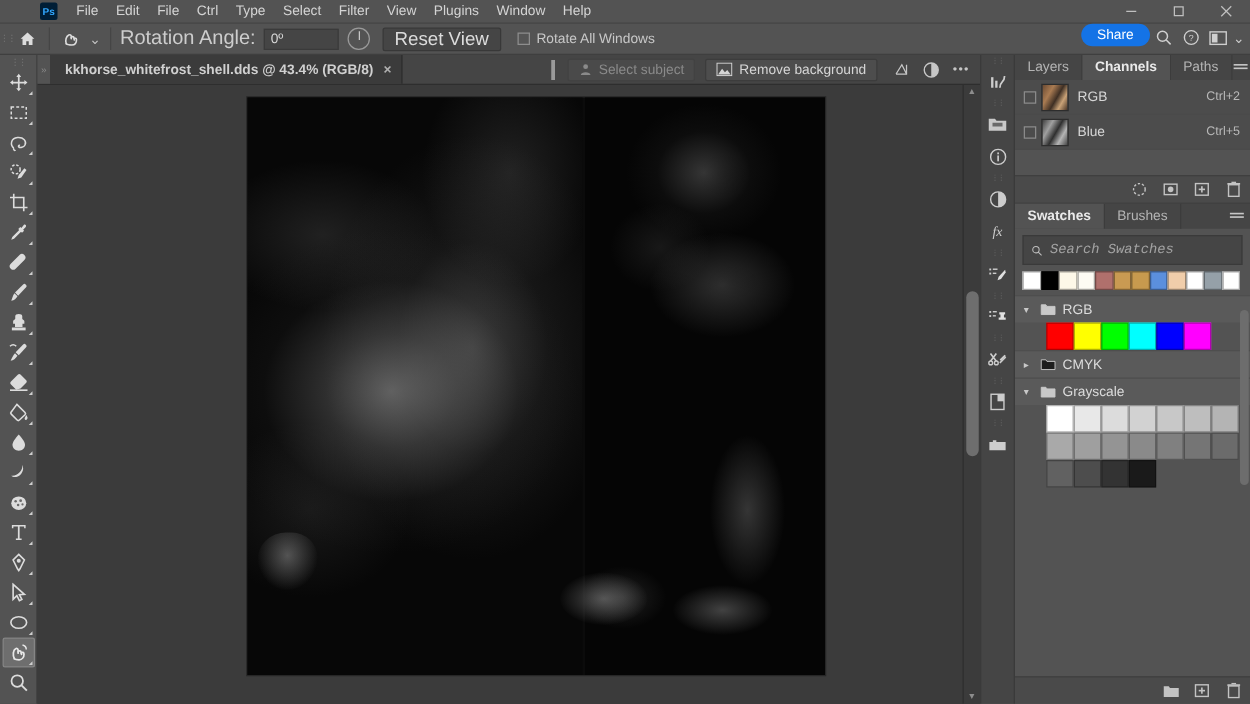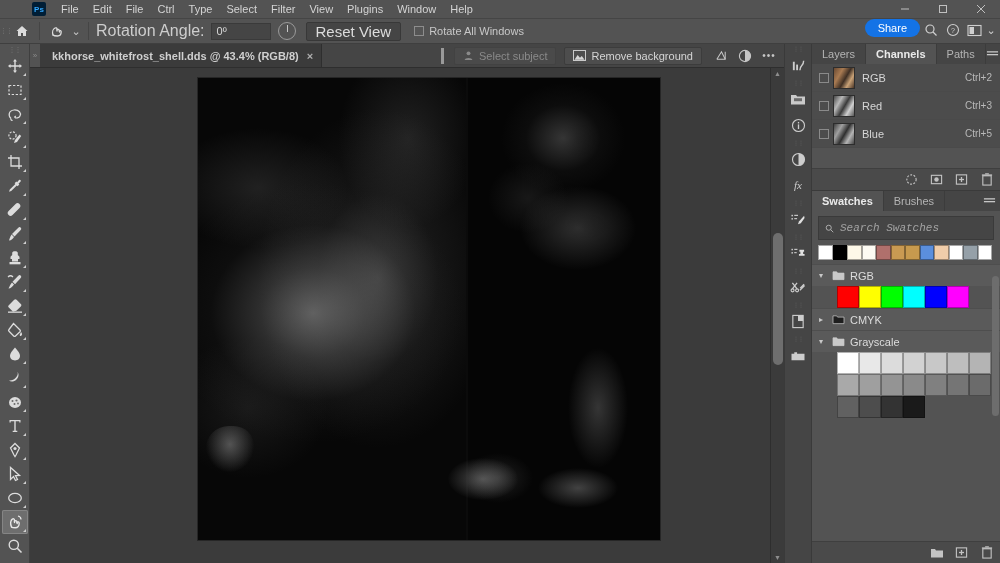--- a/index.html
+++ b/index.html
@@ -711,28 +711,20 @@
       </div>
     </div>
     <div id="channels-body">
         <div class="chan-row sel">
           <div class="eye-cell">
             <span class="eye-box"></span>
           </div>
           <div class="chan-thumb" style="background:linear-gradient(120deg,#6b4a32 0%,#a97b52 30%,#3e2f24 55%,#c9a277 75%,#4a3526 100%)"></div>
           <div class="chan-name">RGB</div>
           <div class="chan-key">Ctrl+2</div>
-        </div>
-        <div class="chan-row sel">
-          <div class="eye-cell">
-            <span class="eye-box"></span>
-          </div>
-          <div class="chan-thumb" style="background:linear-gradient(120deg,#4a4a4a 0%,#b8b8b8 28%,#3a3a3a 52%,#d0d0d0 74%,#555 100%)"></div>
-          <div class="chan-name">Red</div>
-          <div class="chan-key">Ctrl+3</div>
         </div>
         <div class="chan-row sel">
           <div class="eye-cell">
             <span class="eye-box"></span>
           </div>
           <div class="chan-thumb" style="background:linear-gradient(120deg,#3f3f3f 0%,#a0a0a0 28%,#2f2f2f 52%,#b5b5b5 74%,#444 100%)"></div>
           <div class="chan-name">Blue</div>
           <div class="chan-key">Ctrl+5</div>
         </div>
       </div>

